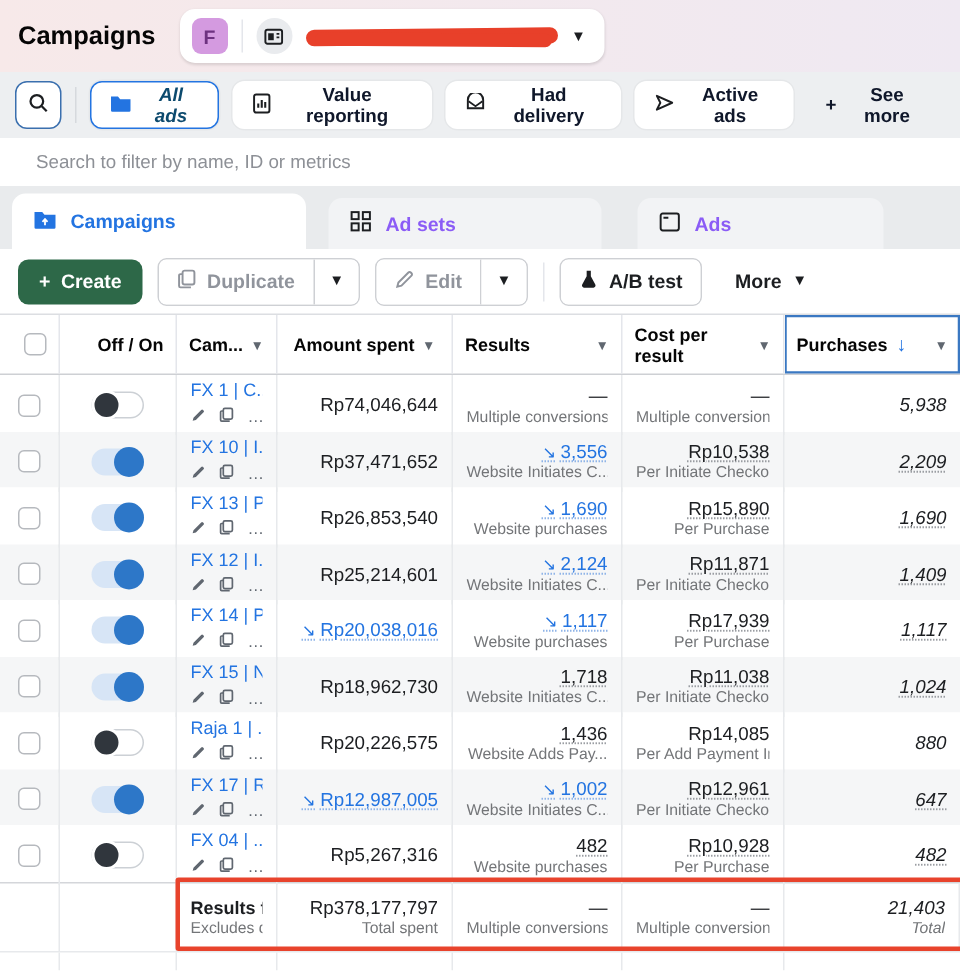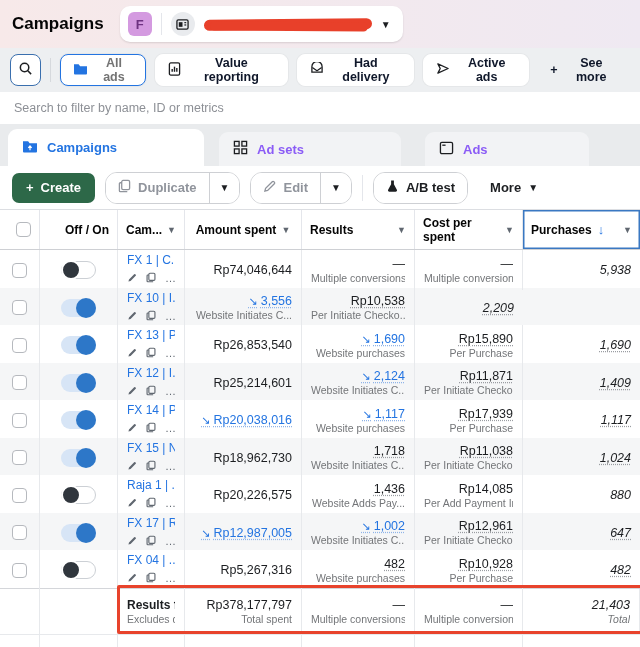--- a/index.html
+++ b/index.html
@@ -15,39 +15,39 @@
   .acct-icon { width:24px; height:24px; border-radius:50%; background:#e9ebee; display:flex; align-items:center; justify-content:center; }
   .scribble { width:168px; height:11px; background:#e8402a; border-radius:6px; transform:rotate(-.6deg); position:relative; }
   .scribble::after { content:""; position:absolute; left:6px; top:3px; width:158px; height:9px; background:#e8402a; border-radius:5px; transform:rotate(1deg); }
   .caret { font-size:10px; color:#1c1e21; }
 
   
   .filterbar { height:44px; background:#edeff1; display:flex; align-items:center; padding:0 10px; gap:9px; }
   .search-btn { width:32px; height:32px; background:#fff; border:1px solid #3a6fae; border-radius:8px; display:flex; align-items:center; justify-content:center; }
   .fdiv { width:1px; height:24px; background:#d6d9dd; }
   .chip { height:32px; background:#fff; border:1px solid #fff; border-radius:8px; display:flex; align-items:center; gap:7px; padding:0 12px; font-size:12.5px; font-weight:600; color:#0f172a; box-shadow:0 0 0 1px rgba(0,0,0,.03); }
-  .chip.active { border:1.5px solid #2374e1; color:#737373; }
+  .chip.active { border:1.5px solid #2374e1; color:#0c4a6e;font-style:italic; }
   .see-more { background:transparent; border:none; box-shadow:none; }
 
   
   .searchrow { height:32px; background:#fff; display:flex; align-items:center; }
-  .searchrow input { border:none; outline:none; width:100%; padding:0 14px; font-size:12.5px; font-family:inherit; color:#1c1e21; background:transparent; }
+  .searchrow input { border:none; outline:none; width:100%; padding:0 24px; font-size:12.5px; font-family:inherit; color:#1c1e21; background:transparent; }
   .searchrow input::placeholder { color:#8d9096; }
 
   
   .tabsrow { height:42px; background:#e9ebed; display:flex; align-items:flex-end; padding-left:8px; }
   .tab { height:37px; display:flex; align-items:center; gap:9px; padding:0 14px; border-radius:9px 9px 0 0; font-size:13px; font-weight:600; color:#8b5cf6; }
   .tab.campaigns { background:#fff; color:#2374e1; width:196px; }
   .tab.adsets { background:#f2f3f5; width:182px; margin-left:15px; height:34px; }
   .tab.ads { background:#f2f3f5; width:164px; margin-left:24px; height:34px; }
 
   
   .toolbar { height:44px; background:#fff; display:flex; align-items:center; padding:0 12px; gap:10px; border-bottom:1px solid #dcdee2; }
   .create-btn { height:30px; background:#2d6848; color:#fff; border:none; border-radius:7px; font-size:13px; font-weight:600; display:flex; align-items:center; gap:7px; padding:0 14px; font-family:inherit; }
-  .btn-group { height:32px; border:1px solid #ced0d4; border-radius:12px; display:flex; align-items:center; overflow:hidden; }
+  .btn-group { height:32px; border:1px solid #ced0d4; border-radius:6px; display:flex; align-items:center; overflow:hidden; }
   .tb-btn { height:100%; background:#fff; border:none; font-family:inherit; font-size:13px; font-weight:600; display:flex; align-items:center; gap:7px; padding:0 12px; color:#1c1e21; }
   .tb-btn.disabled { color:#90949c; }
   .g-div { width:1px; height:100%; background:#ced0d4; }
   .tb-caret { padding:0 10px; }
   .plain { border:none; background:transparent; }
   .tdiv { width:1px; height:26px; background:#e4e6eb; }
 
   
   .grid { display:grid; grid-template-columns:40px 78px 67px 117px 113px 108px 117px; }
   .thead { height:40px; border-bottom:1px solid #ced0d4; background:#fff; }
@@ -242,21 +242,21 @@
     </div>
   <div class="th">
       <span>Amount spent</span>
       <span class="hcaret">▼</span>
     </div>
   <div class="th spread">
       <span>Results</span>
       <span class="hcaret">▼</span>
     </div>
   <div class="th">
-      <span>Cost per spent</span>
+      <span>Cost per result</span>
       <span class="hcaret">▼</span>
     </div>
   <div class="th spread sorted">
       <span><span>Purchases</span><span class="sort-arrow">↓</span></span>
       <span class="hcaret">▼</span>
     </div>
 </div>
 
 <div id="rows">
   <div class="grid row">
@@ -312,20 +312,23 @@
         <span><svg width="10" height="10" viewBox="0 0 14 14">
               <path d="M2 12 l.8-3 L10 1.8 a1.2 1.2 0 0 1 1.7 0 l.5.5 a1.2 1.2 0 0 1 0 1.7 L5 11.2 z" fill="#606770"></path>
             </svg></span>
         <span><svg width="10" height="11" viewBox="0 0 14 15">
               <rect x="4" y="1.5" width="8.5" height="10" rx="1.5" fill="none" stroke="#606770" stroke-width="1.6"></rect>
               <path d="M4 4 H2.5 a1 1 0 0 0 -1 1 v7.5 a1 1 0 0 0 1 1 H10" fill="none" stroke="#606770" stroke-width="1.6"></path>
             </svg></span>
         <span style="font-size:11px;">…</span>
       </span>
     </div>
+    <div class="cell">
+        <span class="num spent-val">Rp37,471,652</span>
+      </div>
     <div class="cell">
         <span class="num res-val link u"><span class="trend">↘</span>3,556</span>
         <span class="sub res-sub">Website Initiates C...</span>
       </div>
     <div class="cell">
         <span class="num cost-val u">Rp10,538</span>
         <span class="sub cost-sub">Per Initiate Checko...</span>
       </div>
     <div class="cell">
         <span class="num pur-val u">2,209</span>

